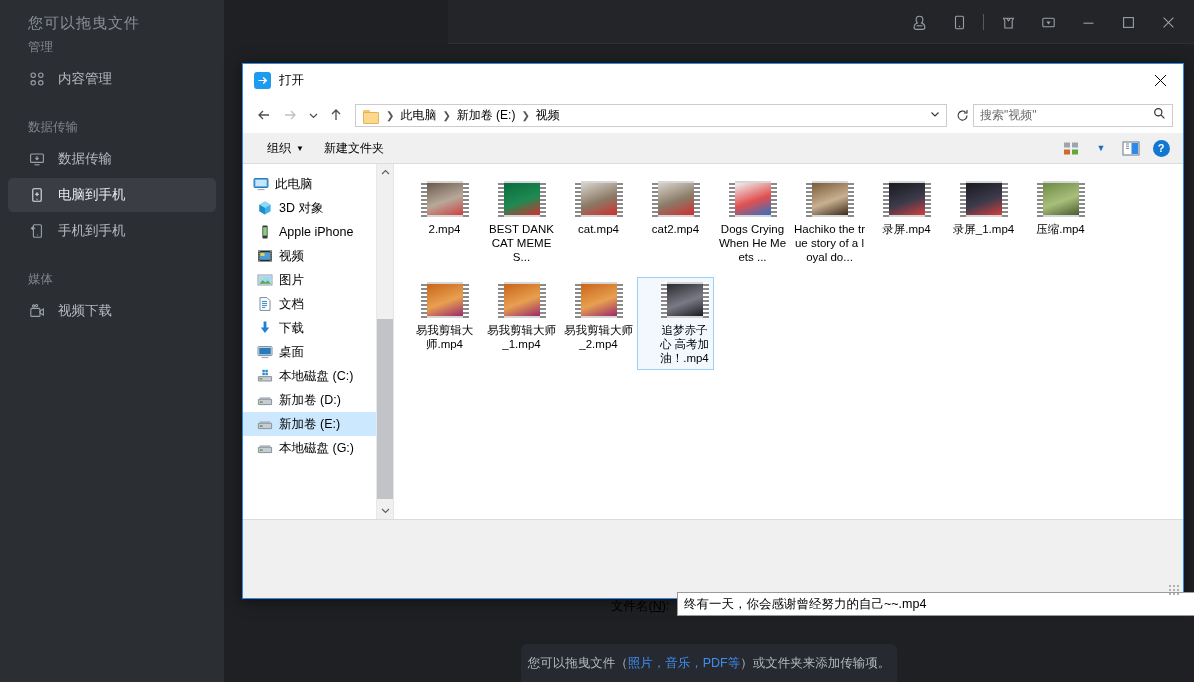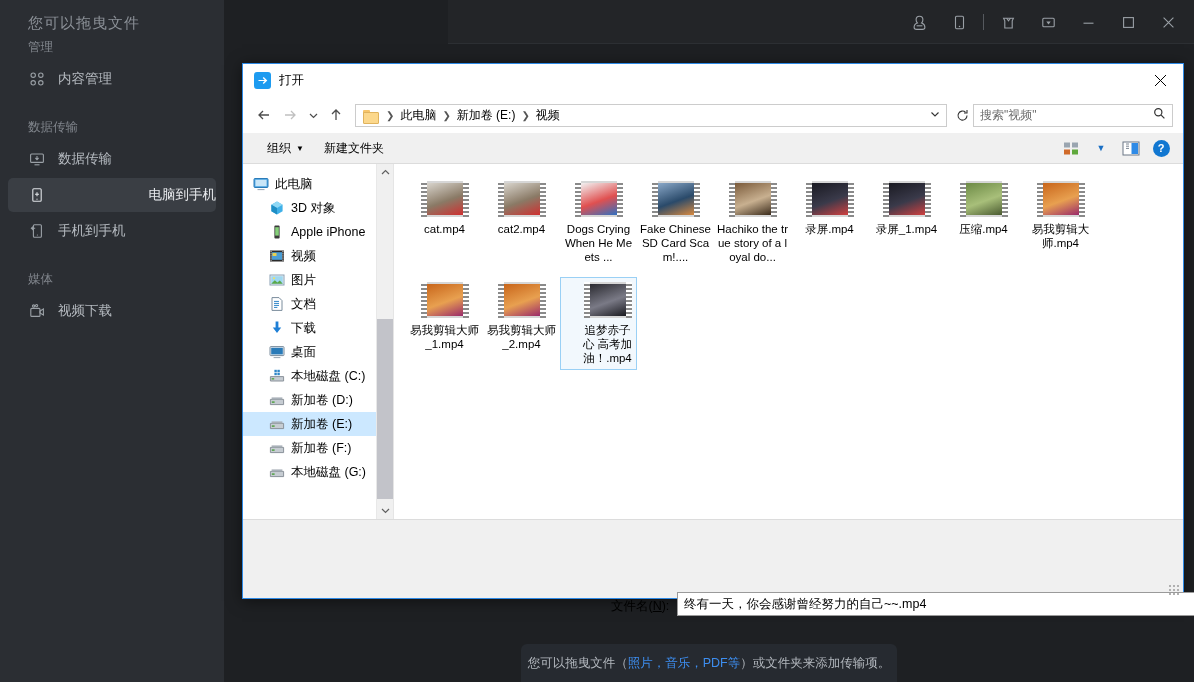--- a/index.html
+++ b/index.html
@@ -53,21 +53,21 @@
     height: 34px; margin: 2px 8px; border-radius: 5px;
     display: flex; align-items: center; gap: 12px;
     padding-left: 20px;
     color: #b6bbc1; font-size: 13.5px;
     cursor: default;
   }
   .nav-item .nav-ico {
     width: 18px; height: 18px; display: flex;
     align-items: center; justify-content: center; color: #9aa0a6;
   }
-  .nav-item.active { background: #3a3e44; color: #e8eaed; justify-content: space-between; }
+  .nav-item.active { background: #3a3e44; color: #e8eaed; }
   .nav-item.active .nav-ico { color: #dfe2e6; }
 
   #drop-hint {
     position: absolute; left: 50%; transform: translateX(-50%);
     bottom: 0px; width: 376px; height: 38px;
     background: #262a30; border-radius: 6px 6px 0 0;
     display: flex; align-items: center; justify-content: center;
     font-size: 12.5px; color: #b2b7bd; white-space: nowrap;
   }
   #drop-hint .lnk { color: #3d8ef0; }
@@ -168,21 +168,21 @@
   #tree-pane {
     width: 151px; background: #fff; position: relative;
     border-right: 1px solid #e5e5e5; overflow: hidden;
   }
   #tree-list { padding-top: 8px; }
   .tree-row {
     height: 24px; display: flex; align-items: center;
     font-size: 12.5px; color: #000; padding-left: 10px; gap: 6px;
     white-space: nowrap;
   }
-  .tree-row.indent { padding-left: 26px; }
+  .tree-row.indent { padding-left: 14px; }
   .tree-row.sel { background: #cce8ff; }
   .tree-ico { width: 16px; height: 16px; flex: 0 0 16px; position: relative; }
 
   #tree-scroll {
     position: absolute; right: 0; top: 0; width: 17px; bottom: 0;
     background: #f0f0f0; border-left: 1px solid #e8e8e8;
   }
   .sb-arrow {
     position: absolute; left: 0; width: 17px; height: 17px;
     display: flex; align-items: center; justify-content: center;
@@ -586,28 +586,20 @@
                   <rect x="2.8" y="9.4" width="2.8" height="1.4" fill="#4a9e3a"></rect>
                 </svg></span>
               <span>新加卷 (E:)</span>
             </div>
             <div class="tree-row indent">
               <span class="tree-ico"><svg width="16" height="16" viewBox="0 0 16 16">
                   <path d="M1.4 7.4h13.2v5.2H1.4z" fill="#c6ccd2" stroke="#8a929a"></path>
                   <path d="M2.6 5.4h10.8v2H2.6z" fill="#a8b0b8"></path>
                   <rect x="2.8" y="9.4" width="2.8" height="1.4" fill="#4a9e3a"></rect>
                 </svg></span>
-              <span>新加卷 (F:)</span>
-            </div>
-            <div class="tree-row indent">
-              <span class="tree-ico"><svg width="16" height="16" viewBox="0 0 16 16">
-                  <path d="M1.4 7.4h13.2v5.2H1.4z" fill="#c6ccd2" stroke="#8a929a"></path>
-                  <path d="M2.6 5.4h10.8v2H2.6z" fill="#a8b0b8"></path>
-                  <rect x="2.8" y="9.4" width="2.8" height="1.4" fill="#4a9e3a"></rect>
-                </svg></span>
               <span>本地磁盘 (G:)</span>
             </div>
           </div>
         <div id="tree-scroll">
           <div class="sb-arrow up">
             <svg width="9" height="7" viewBox="0 0 9 7" fill="none" stroke="currentColor" stroke-width="1.2">
                 <path d="M1 5l3.5-3.5L8 5"></path>
               </svg>
           </div>
           <div id="tree-thumb"></div>
@@ -616,20 +608,36 @@
                 <path d="M1 2l3.5 3.5L8 2"></path>
               </svg>
           </div>
         </div>
       </div>
 
       <div id="files-pane">
         <div id="file-grid">
             <div class="file-item">
               <div class="thumb">
+                <div class="pic" style="background:linear-gradient(160deg,#6b5a4b 0%,#b7a89a 55%,#cf4040 100%)"></div>
+                <div class="strip-l"></div>
+                <div class="strip-r"></div>
+              </div>
+              <div class="fname">2.mp4</div>
+            </div>
+            <div class="file-item">
+              <div class="thumb">
+                <div class="pic" style="background:linear-gradient(160deg,#0c6b3d 0%,#1e8a52 55%,#d13030 100%)"></div>
+                <div class="strip-l"></div>
+                <div class="strip-r"></div>
+              </div>
+              <div class="fname">BEST DANK CAT MEMES...</div>
+            </div>
+            <div class="file-item">
+              <div class="thumb">
                 <div class="pic" style="background:linear-gradient(160deg,#d8d4cc 0%,#8a7a66 55%,#cf3030 100%)"></div>
                 <div class="strip-l"></div>
                 <div class="strip-r"></div>
               </div>
               <div class="fname">cat.mp4</div>
             </div>
             <div class="file-item">
               <div class="thumb">
                 <div class="pic" style="background:linear-gradient(160deg,#d8d4cc 0%,#8a7a66 55%,#cf3030 100%)"></div>
                 <div class="strip-l"></div>
@@ -637,28 +645,20 @@
               </div>
               <div class="fname">cat2.mp4</div>
             </div>
             <div class="file-item">
               <div class="thumb">
                 <div class="pic" style="background:linear-gradient(160deg,#f2f2f2 0%,#e05050 55%,#3070c0 100%)"></div>
                 <div class="strip-l"></div>
                 <div class="strip-r"></div>
               </div>
               <div class="fname">Dogs Crying When He Meets ...</div>
-            </div>
-            <div class="file-item">
-              <div class="thumb">
-                <div class="pic" style="background:linear-gradient(160deg,#8aa8c8 0%,#2a4a6a 55%,#d88a40 100%)"></div>
-                <div class="strip-l"></div>
-                <div class="strip-r"></div>
-              </div>
-              <div class="fname">Fake Chinese SD Card Scam!....</div>
             </div>
             <div class="file-item">
               <div class="thumb">
                 <div class="pic" style="background:linear-gradient(160deg,#7a5a3a 0%,#c8b090 55%,#3a2a1a 100%)"></div>
                 <div class="strip-l"></div>
                 <div class="strip-r"></div>
               </div>
               <div class="fname">Hachiko the true story of a loyal do...</div>
             </div>
             <div class="file-item">

